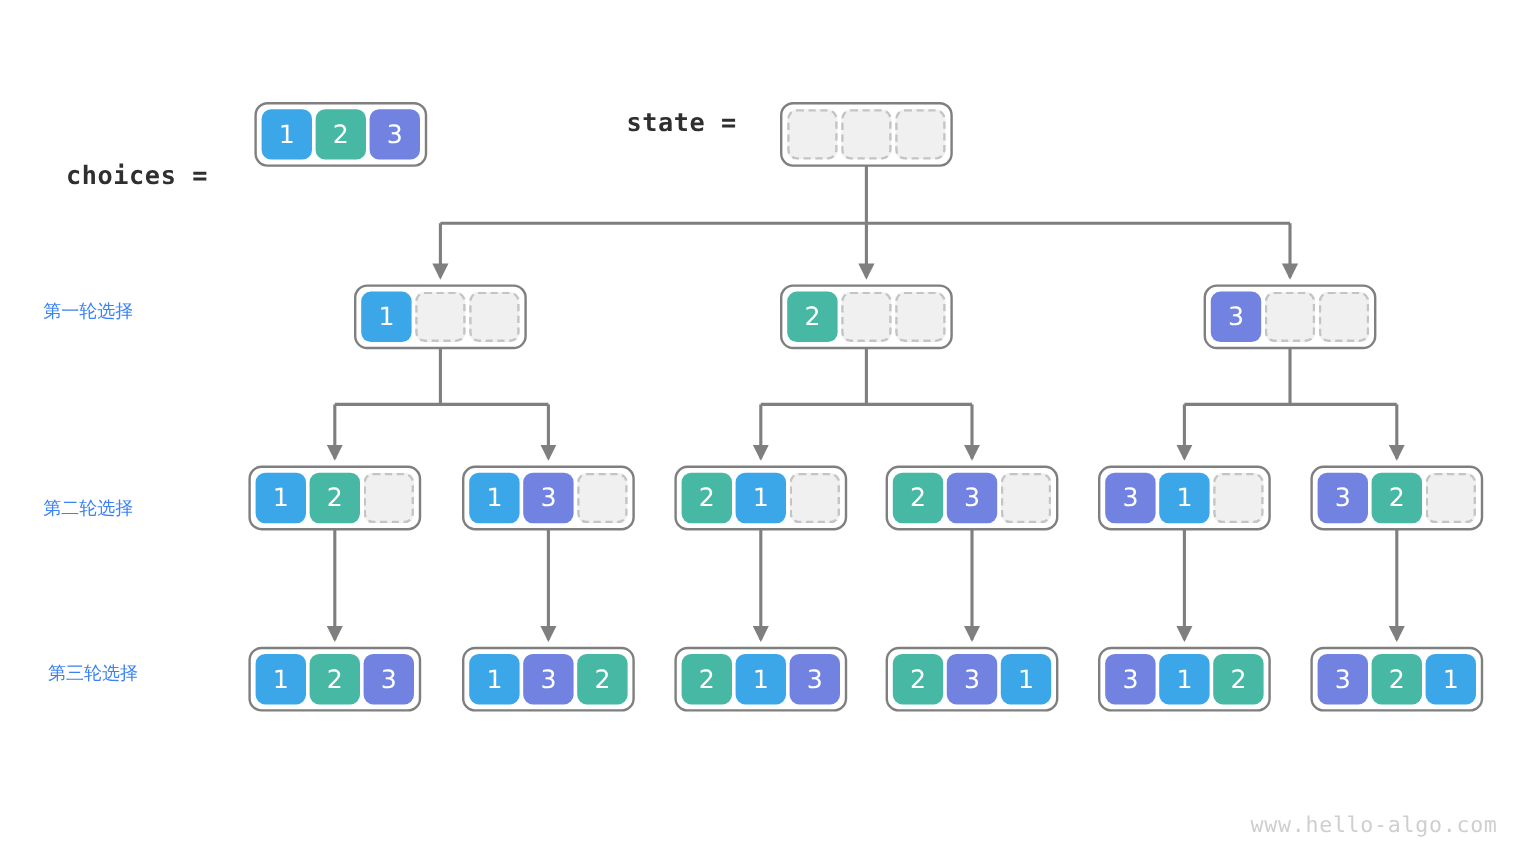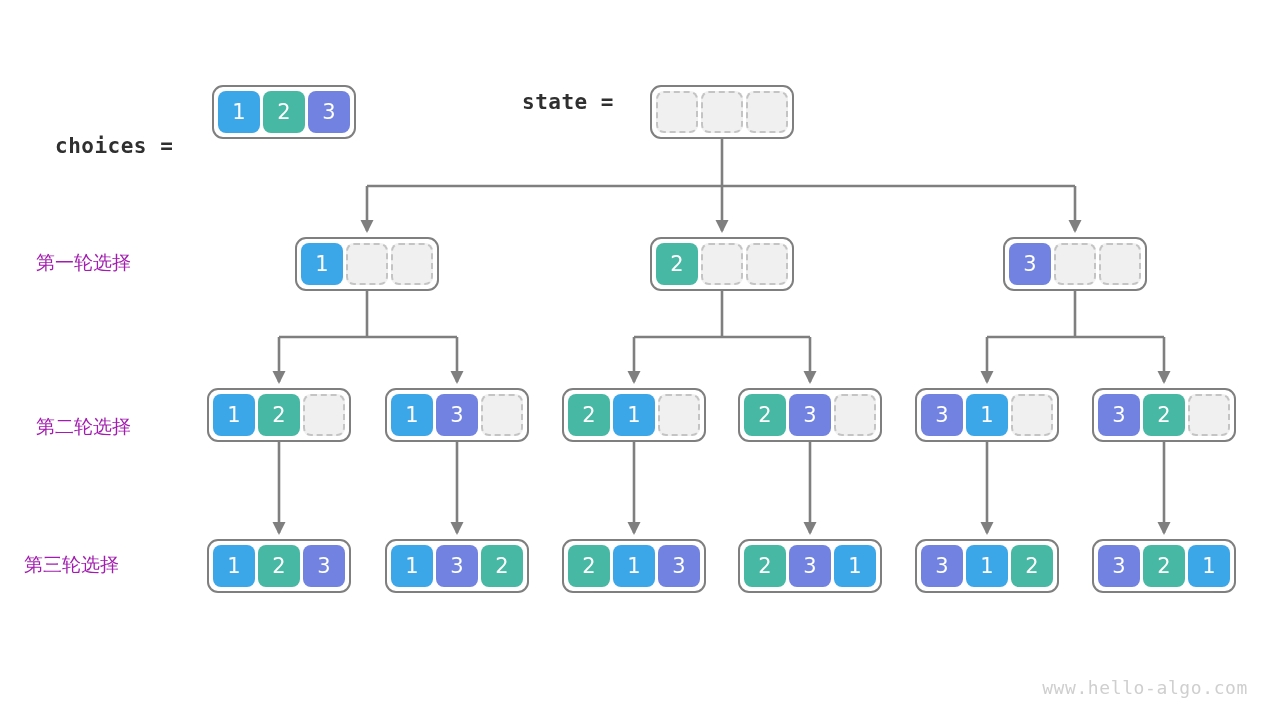--- a/index.html
+++ b/index.html
@@ -41,22 +41,22 @@
     color: #2f2f2f;
     white-space: nowrap;
     letter-spacing: 0.5px;
     z-index: 3;
   }
 
   
   .row-label {
     position: absolute;
     font-family: Liberation Sans, sans-serif;
-    font-size: 19px;
-    color: #a21caf;
+    font-size: 15px;
+    color: #3b82f6;
     white-space: nowrap;
     z-index: 3;
   }
 
   
   .node {
     position: absolute;
     display: flex;
     flex-direction: row;
     align-items: center;
@@ -161,21 +161,21 @@
   <div class="eq-label" style="left:522px; top:90px;">state =</div>
 
   <div class="node" id="node-state" style="left:650px; top:85px;">
       <div class="cell empty"></div>
       <div class="cell empty"></div>
       <div class="cell empty"></div>
     </div>
 
   <div class="row-label" style="left:36px; top:250px;">第一轮选择</div>
   <div class="row-label" style="left:36px; top:414px;">第二轮选择</div>
-  <div class="row-label" style="left:24px; top:552px;">第三轮选择</div>
+  <div class="row-label" style="left:40px; top:552px;">第三轮选择</div>
 
   <div class="node" id="r1-0" style="left:295px; top:237px;">
       <div class="cell v1">1</div>
       <div class="cell empty"></div>
       <div class="cell empty"></div>
     </div>
   <div class="node" id="r1-1" style="left:650px; top:237px;">
       <div class="cell v2">2</div>
       <div class="cell empty"></div>
       <div class="cell empty"></div>

